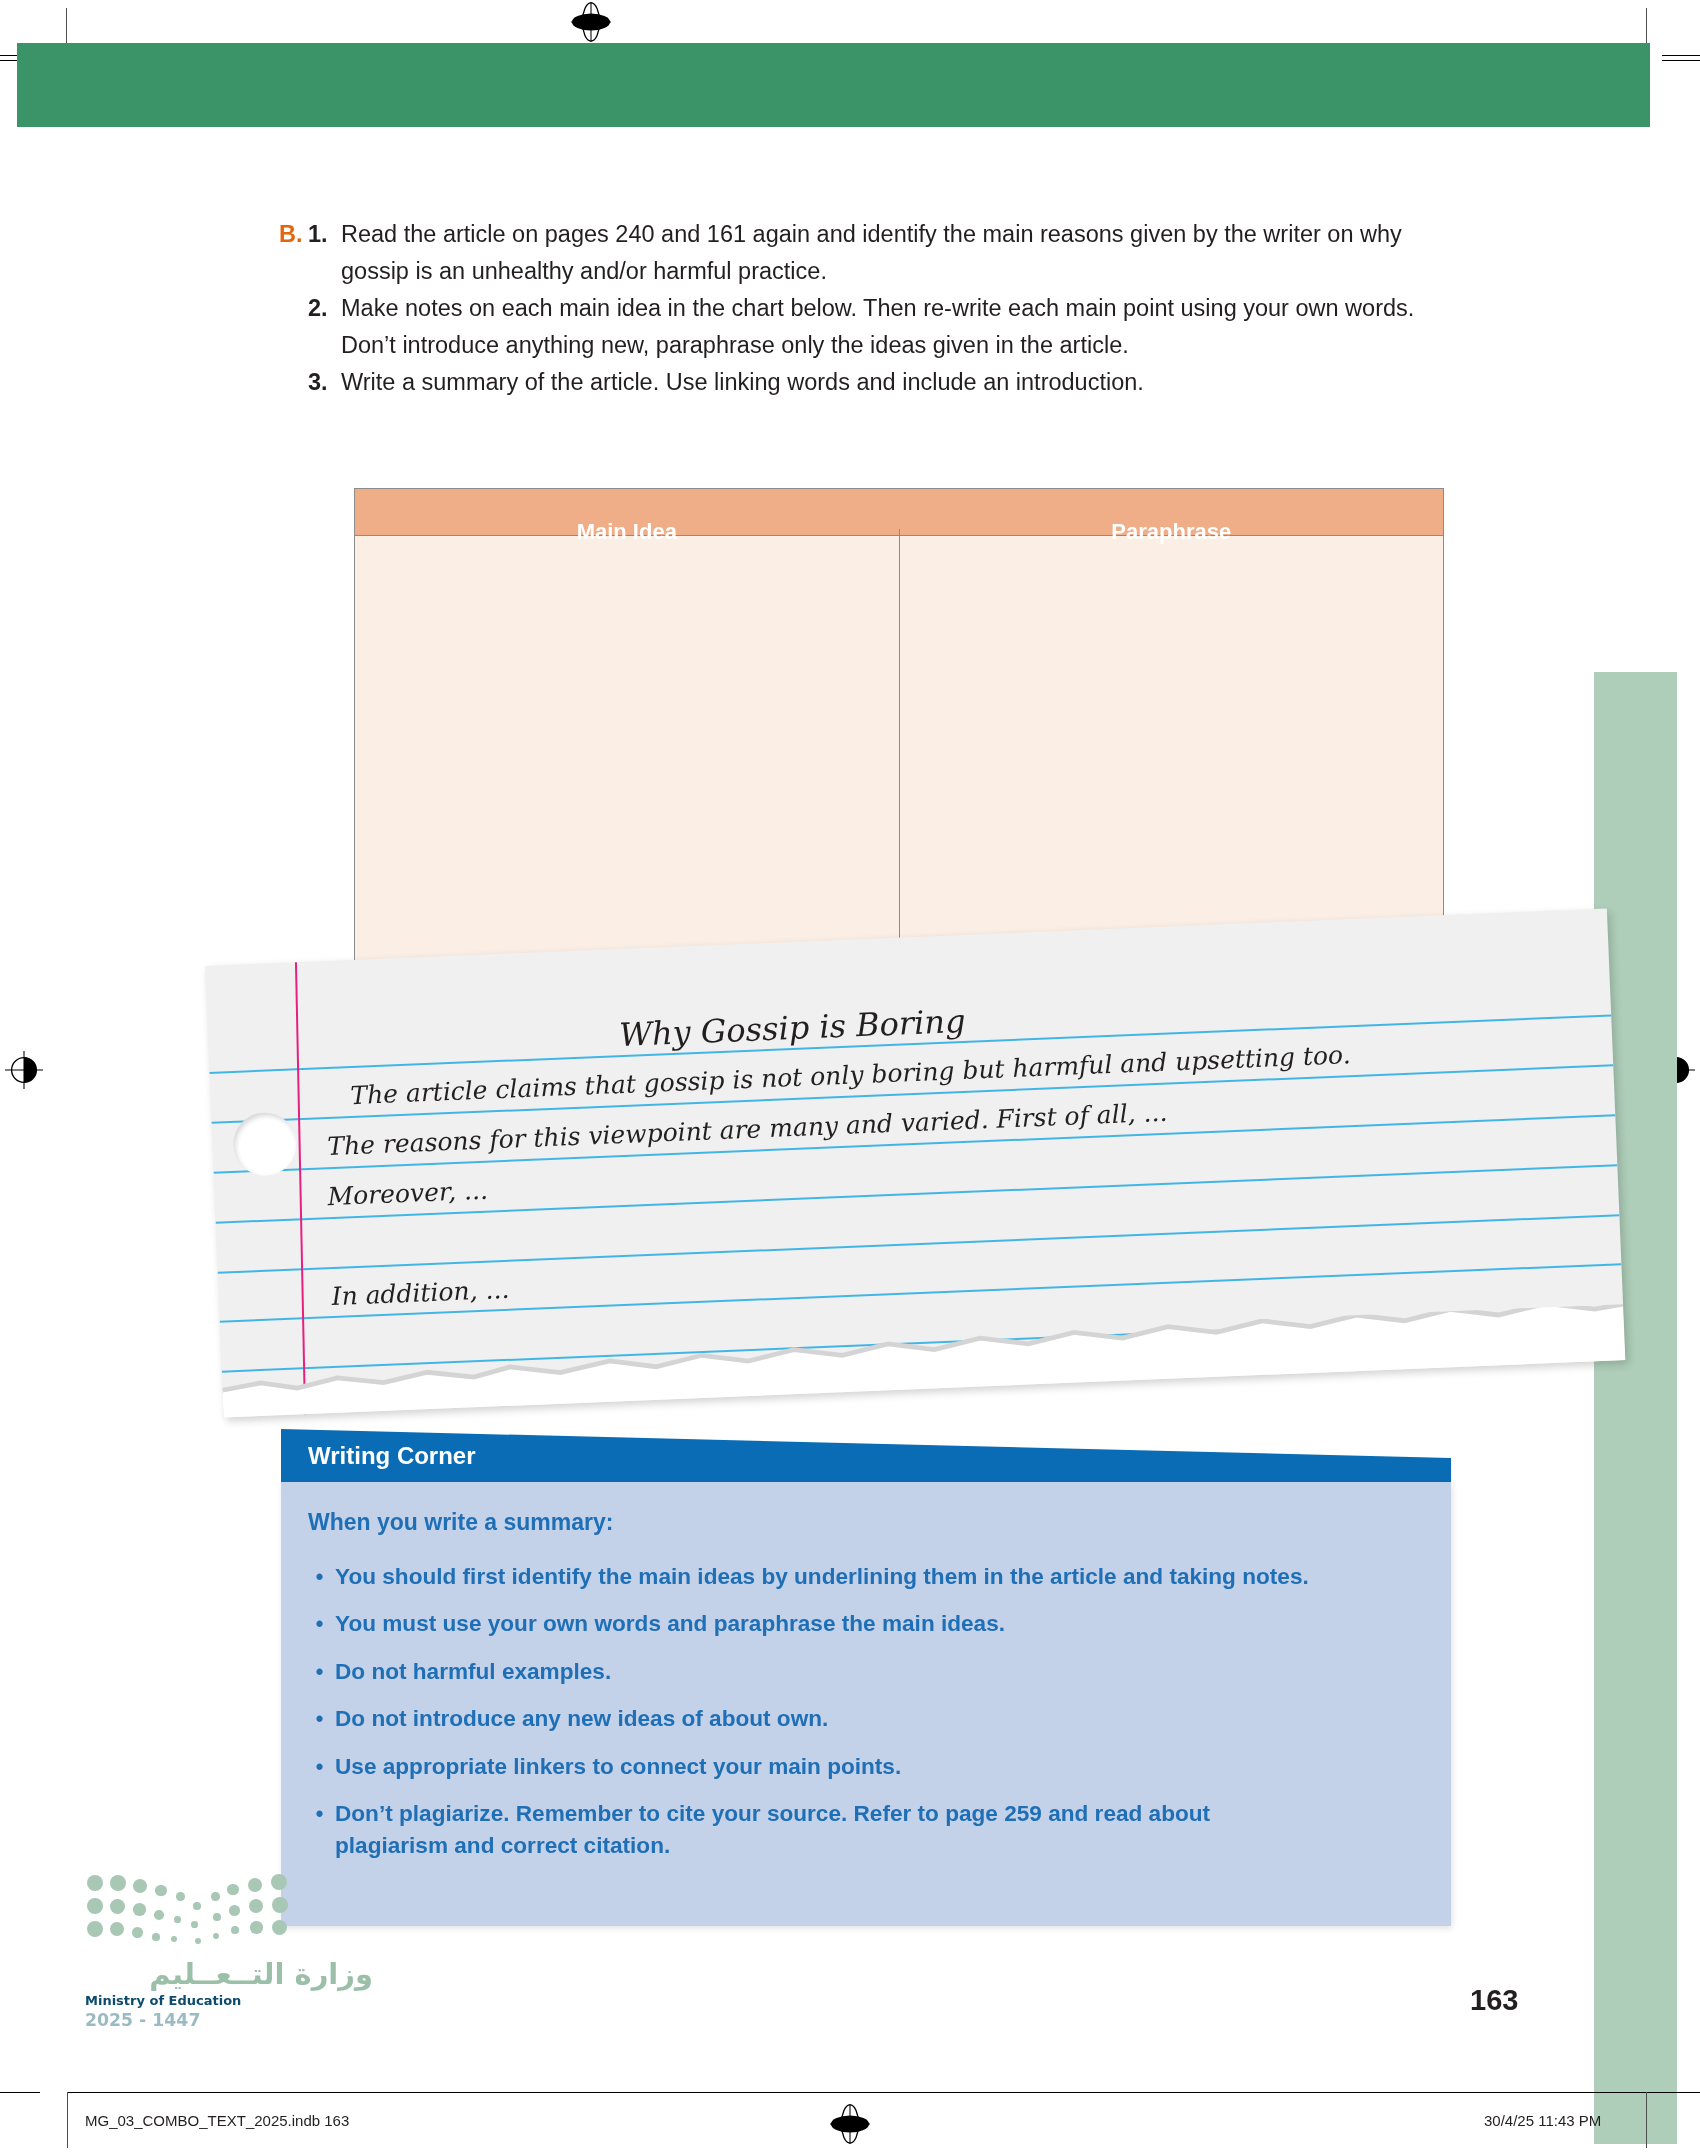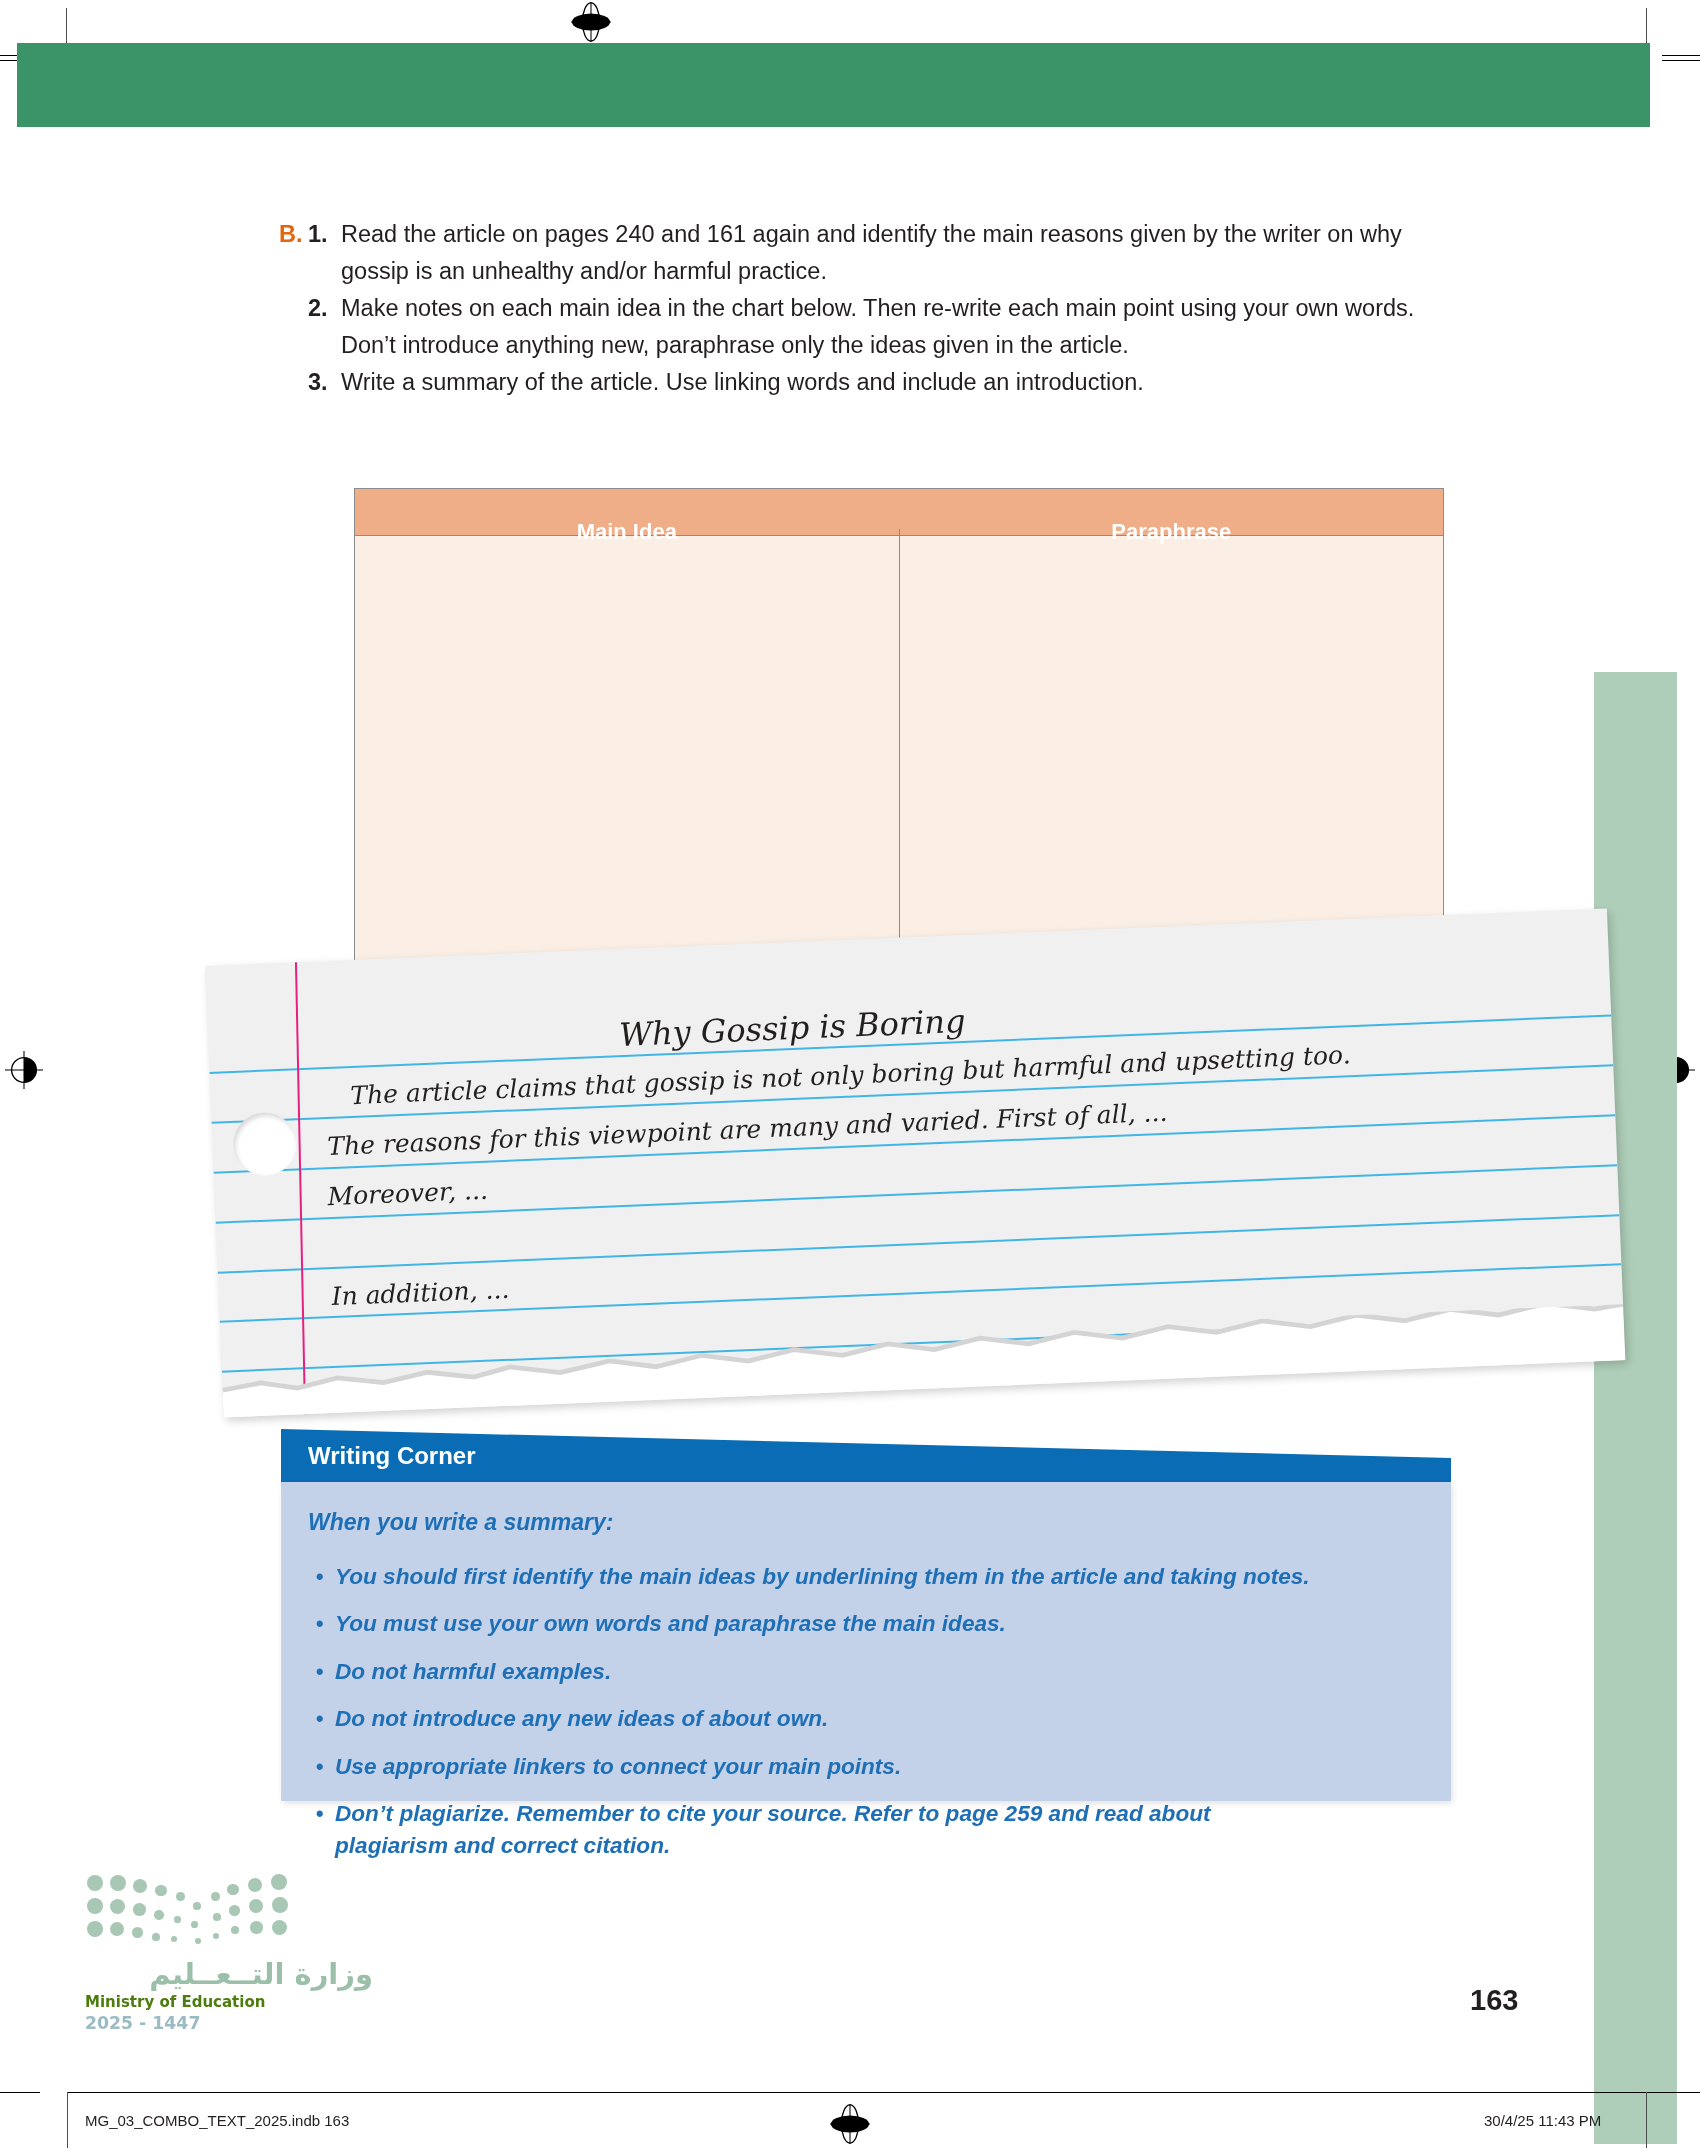--- a/index.html
+++ b/index.html
@@ -56,35 +56,35 @@
   
   .hw{position:absolute;color:#221f1f;white-space:nowrap;
       font-family:"DejaVu Serif",serif;font-style:italic;}
 
   
   .wc{position:absolute;left:281px;top:1429px;width:1170px;height:428px;}
   .wc-band{position:absolute;left:0;top:0;width:100%;height:56px;overflow:hidden;}
   .wc-band svg{display:block;}
   .wc-title{position:absolute;left:27px;top:13.4px;color:#ffffff;font-size:24px;font-weight:bold;
             z-index:4;}
-  .wc-body{position:absolute;left:0;top:53px;width:100%;height:319px;background:#C3D2E9;
-           box-shadow:1.9px 2.9px 6.7px rgba(0,0,0,0.13);font-style:italic;}
+  .wc-body{position:absolute;left:0;top:53px;width:100%;height:444px;background:#C3D2E9;
+           box-shadow:1.9px 2.9px 6.7px rgba(0,0,0,0.13);}
   .wc-intro{position:absolute;left:27px;top:27px;color:#1F6FB6;font-size:23px;font-weight:bold;}
   .wc-list{position:absolute;left:23px;top:79px;width:1114px;}
   .wc-li{display:flex;align-items:flex-start;margin-bottom:15.4px;}
   .wc-bullet{flex:0 0 31px;color:#1F6FB6;font-size:23px;line-height:32px;text-align:center;}
   .wc-li-txt{flex:1;color:#1F6FB6;font-size:22.6px;font-weight:bold;line-height:32px;}
 
   
   .logo{position:absolute;left:85px;top:1873px;width:288px;font-weight:bold;}
   .logo-dots{position:relative;width:223px;height:71px;}
   .logo-dots i{position:absolute;border-radius:50%;background:#A8C7B4;display:block;}
   .logo-ar{margin-top:13.4px;font-size:29px;color:#9BBFA9;letter-spacing:1px;
            font-family:"DejaVu Sans",sans-serif;direction:rtl;}
-  .logo-en{margin-top:1.9px;font-size:15px;color:#4d7c0f;font-family:"DejaVu Sans",sans-serif;}
+  .logo-en{margin-top:1.9px;font-size:13px;color:#0c4a6e;font-family:"DejaVu Sans",sans-serif;}
   .logo-yr{margin-top:1.9px;font-size:17.3px;color:#9BBBC4;font-family:"DejaVu Sans",sans-serif;}
 
   
   .pageno{position:absolute;left:1470px;top:1984px;font-size:29px;font-weight:bold;color:#231f20;}
 
   
   .footer-rule{position:absolute;left:67px;top:2092px;width:1614px;height:1px;background:#000;}
   .footer-left{position:absolute;left:85px;top:2112px;font-size:15px;color:#231f20;
                font-family:"Liberation Sans",sans-serif;}
   .footer-right{position:absolute;left:1484px;top:2112px;font-size:15px;color:#231f20;

